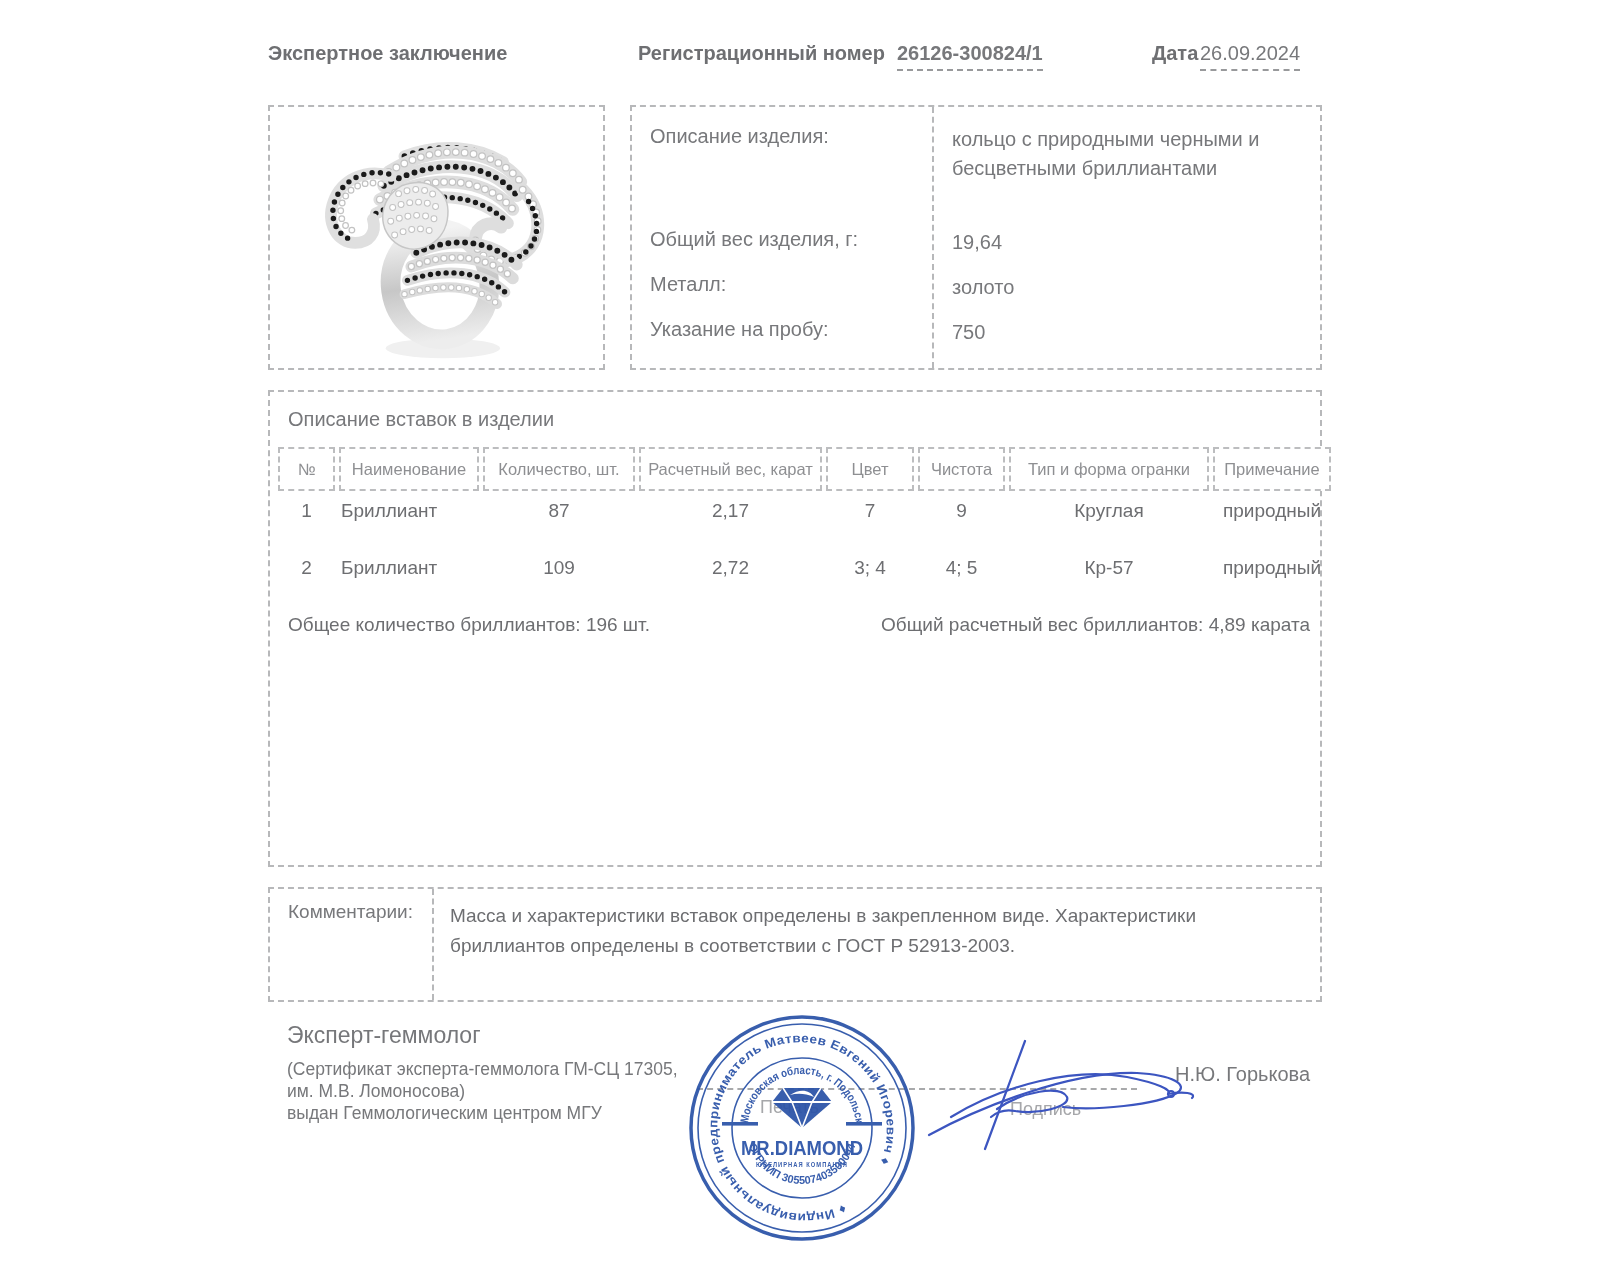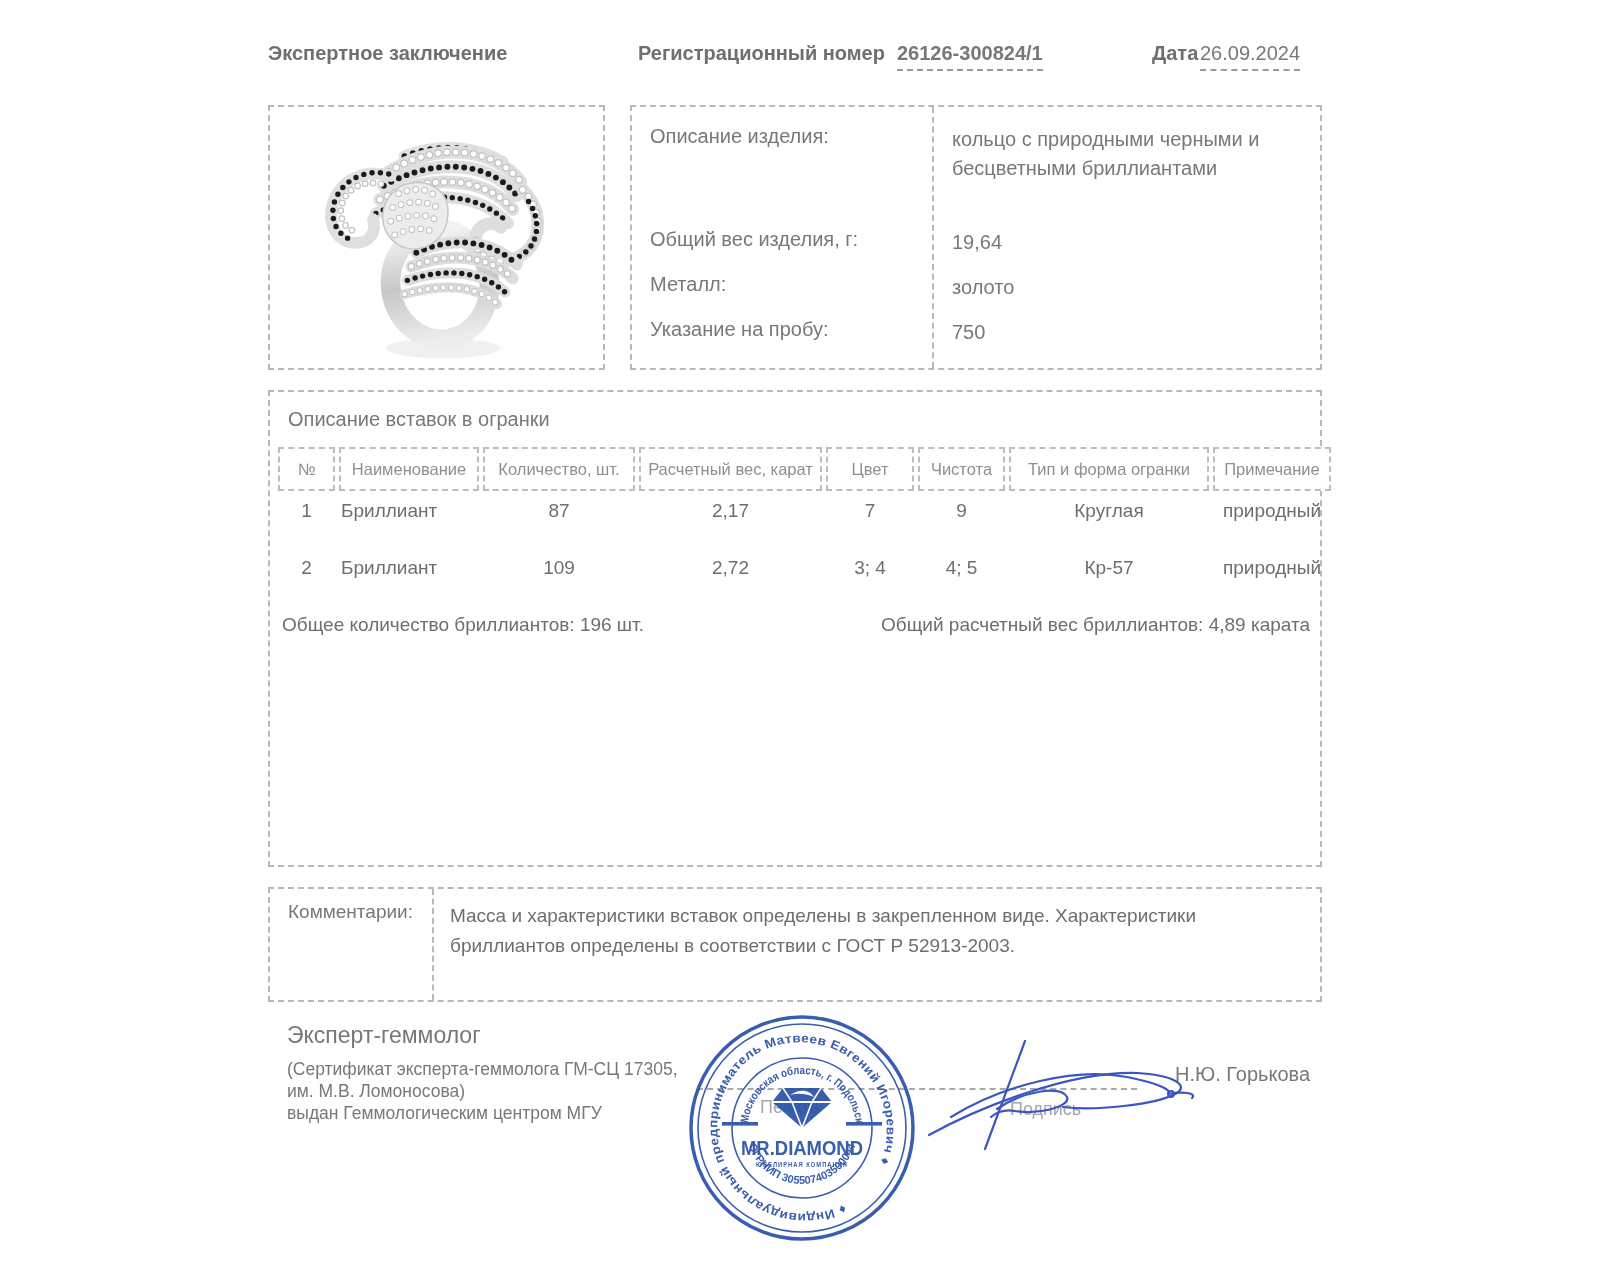--- a/index.html
+++ b/index.html
@@ -28,21 +28,21 @@
   
   .main-box{left:268px;top:390px;width:1054px;height:477px;}
   .main-title{position:absolute;left:18px;top:16px;font-size:20px;color:#77787b;}
   .thead{position:absolute;left:8px;top:55px;display:flex;gap:4px;}
   .th{border:2px dashed #bcbdbf;box-sizing:border-box;height:44px;display:flex;align-items:center;justify-content:center;font-size:16.5px;color:#8e8f92;background:#fff;}
   .trow{position:absolute;left:8px;display:flex;gap:4px;font-size:19px;color:#6d6e71;}
   .td{box-sizing:border-box;display:flex;align-items:center;justify-content:center;text-align:center;}
   .td.left{justify-content:flex-start;text-align:left;padding-left:2px;}
   .c0{width:57px;}.c1{width:140px;}.c2{width:152px;}.c3{width:183px;}
   .c4{width:88px;}.c5{width:87px;}.c6{width:200px;}.c7{width:118px;}
-  .totals{position:absolute;left:12px;right:10px;top:222px;display:flex;justify-content:space-between;font-size:19px;color:#6d6e71;}
+  .totals{position:absolute;left:18px;right:10px;top:222px;display:flex;justify-content:space-between;font-size:19px;color:#6d6e71;}
   
   .comments-box{left:268px;top:887px;width:1054px;height:115px;}
   .com-divider{position:absolute;left:162px;top:0;bottom:0;border-left:2px dashed #b7b8ba;}
   .com-label{position:absolute;left:18px;top:12px;font-size:19px;color:#77787b;}
   .com-text{position:absolute;left:180px;top:12px;width:860px;font-size:19px;line-height:30px;color:#6d6e71;}
   
   .expert-title{left:287px;top:1022px;font-size:23px;color:#76777a;}
   .expert-cert{left:287px;top:1058px;font-size:17.5px;line-height:22px;color:#77787b;}
   .sign-line{left:697px;top:1088px;width:440px;border-top:2px dashed #a8a9ab;height:0;}
   .stamp-ph{left:760px;top:1097px;font-size:18px;color:#a6a7aa;z-index:0;}
@@ -146,21 +146,21 @@
       <span class="dlabel val">Металл:</span>
       <span class="dvalue">золото</span>
     </div>
     <div class="desc-row" style="top:211px;">
       <span class="dlabel val">Указание на пробу:</span>
       <span class="dvalue">750</span>
     </div>
   </div>
 
   <div class="abs dash-box main-box">
-    <div class="main-title">Описание вставок в огранки</div>
+    <div class="main-title">Описание вставок в изделии</div>
     <div class="thead">
       <div class="th c0">№</div>
       <div class="th c1">Наименование</div>
       <div class="th c2">Количество, шт.</div>
       <div class="th c3">Расчетный вес, карат</div>
       <div class="th c4">Цвет</div>
       <div class="th c5">Чистота</div>
       <div class="th c6">Тип и форма огранки</div>
       <div class="th c7">Примечание</div>
     </div>

